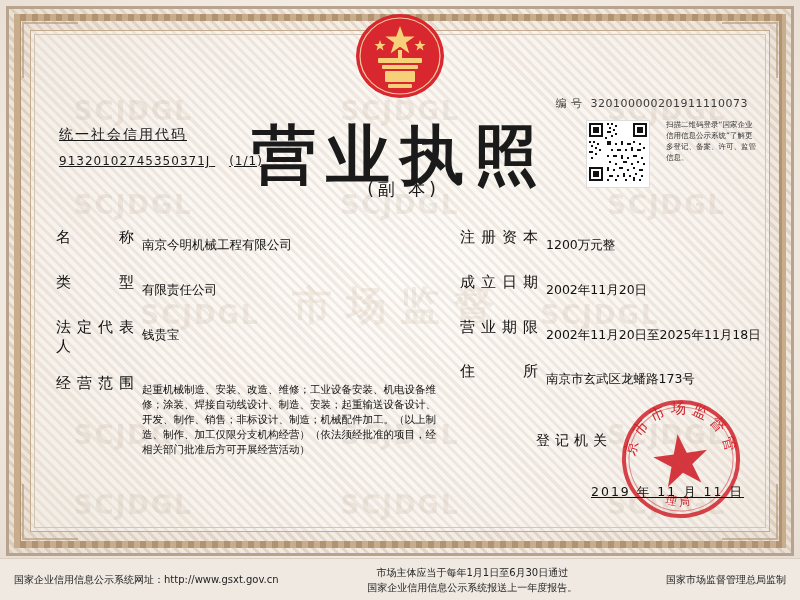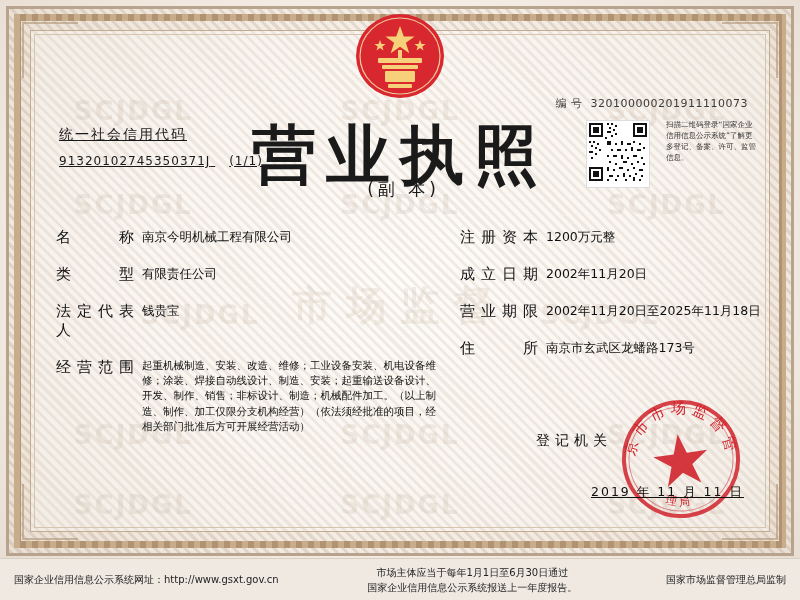--- a/index.html
+++ b/index.html
@@ -94,21 +94,21 @@
   .qr-note{font-size:7.5px;line-height:1.45;color:#333;width:100px;}
 
   
   .fields{position:absolute;left:56px;top:228px;right:46px;}
   .col-left{position:absolute;left:0;top:0;width:380px;}
   .col-right{position:absolute;left:404px;top:0;width:330px;}
   .row{display:flex;margin-bottom:18px;font-size:13px;color:#111;}
   .row .lbl{
     width:86px;flex:none;letter-spacing:6px;font-size:15px;color:#111;
   }
-  .row .val{flex:1;font-size:12.5px;line-height:1.5;color:#111;}
+  .row .val{flex:1;font-size:12.5px;line-height:1.5;color:#111;margin-top:8px;}
   .row.scope .val{font-size:10.5px;line-height:1.45;}
   .row.scope{margin-bottom:4px;}
 
   
   .reg-label{
     position:absolute;left:536px;top:432px;font-size:14px;letter-spacing:5px;color:#111;
   }
   .seal{
     position:absolute;right:56px;top:396px;width:126px;height:126px;
   }

